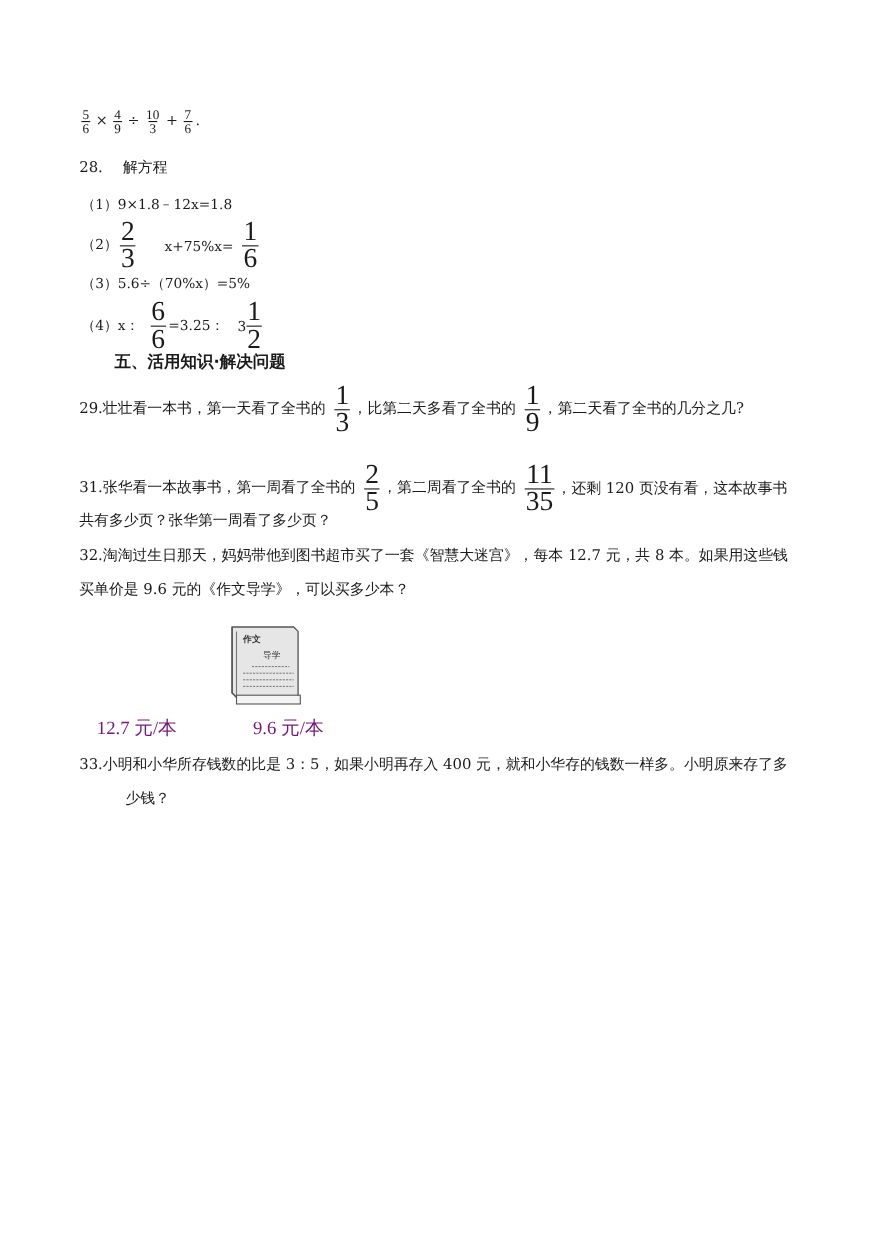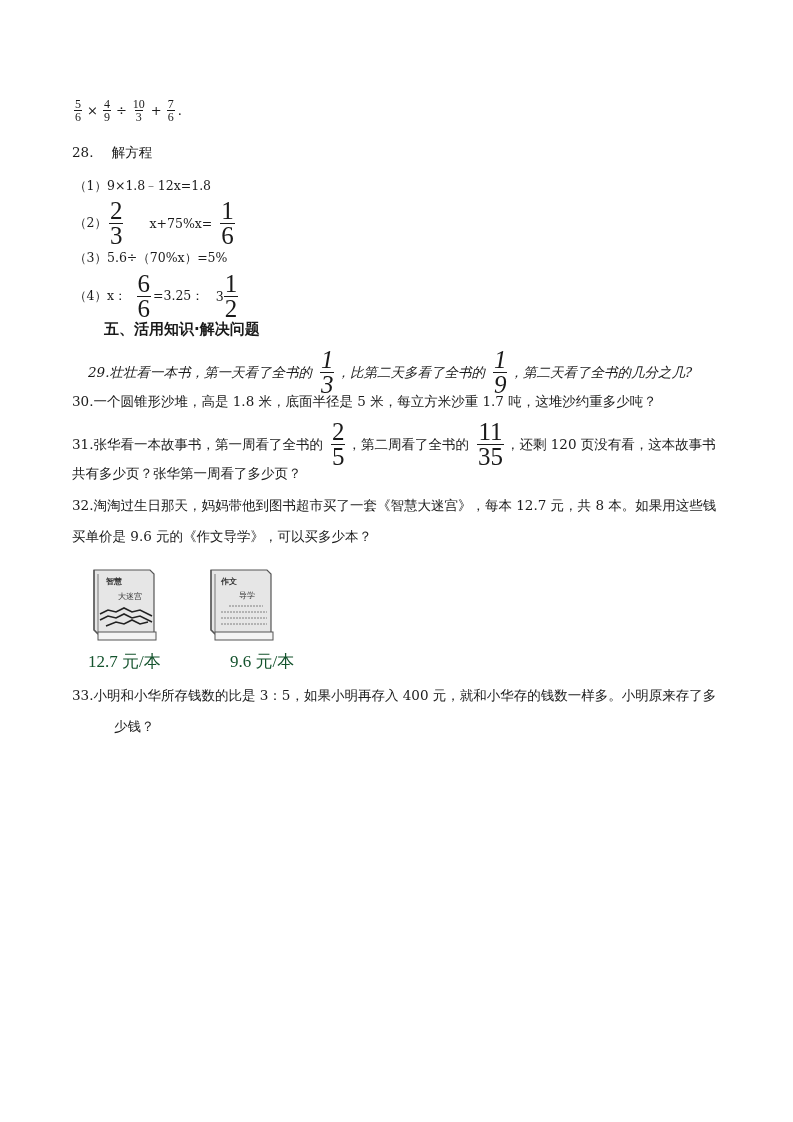--- a/index.html
+++ b/index.html
@@ -41,21 +41,21 @@
     .frac.lg .den { border-top-width: 1.5px; }
     .op { font-size: 13px; margin: 0 3px; vertical-align: middle; }
     .heading { font-weight: bold; font-size: 15px; font-family: "DejaVu Sans", "Liberation Sans", sans-serif; margin-left: 32px; }
     .book {
       position: absolute;
     }
     .price {
       position: absolute;
       font-size: 17px;
       font-family: "Liberation Serif", serif;
-      color: #14532d;
+      color: #701a75;
     }
   </style>
 </head>
 <body>
 
 <div class="page">
 
   <div class="abs" style="left:72px; top:98px;">
     <span class="frac sm">
         <span class="num">5</span>
@@ -100,59 +100,45 @@
         <span class="num">6</span>
         <span class="den">6</span>
       </span><span style="vertical-align:middle;">=3.25：</span><span style="vertical-align:middle; margin-left:12px;">3</span><span class="frac lg" style="margin-left:0;">
         <span class="num">1</span>
         <span class="den">2</span>
       </span>
   </div>
 
   <div class="abs heading" style="left:72px; top:320px;">五、活用知识·解决问题</div>
 
-  <div class="abs txt" style="left:88px; top:348px;font-style:italic;">
+  <div class="abs txt" style="left:72px; top:348px;">
     <span style="vertical-align:middle;">29.壮壮看一本书，第一天看了全书的</span><span class="frac lg" style="margin-left:8px;">
         <span class="num">1</span>
         <span class="den">3</span>
       </span><span style="vertical-align:middle;">，比第二天多看了全书的</span><span class="frac lg" style="margin-left:8px;">
         <span class="num">1</span>
         <span class="den">9</span>
       </span><span style="vertical-align:middle;">，第二天看了全书的几分之几?</span>
   </div>
 
-  <div class="abs txt" style="left:72px; top:395px;">30.一个圆锥形沙堆，高是 1.8 米，底面半径是 5 米，每立方米沙重 1.7 吨，这堆沙约重多少吨？</div>
 
   <div class="abs txt" style="left:72px; top:420px;">
     <span style="vertical-align:middle;">31.张华看一本故事书，第一周看了全书的</span><span class="frac lg" style="margin-left:8px;">
         <span class="num">2</span>
         <span class="den">5</span>
       </span><span style="vertical-align:middle;">，第二周看了全书的</span><span class="frac lg" style="margin-left:8px;">
         <span class="num">11</span>
         <span class="den">35</span>
       </span><span style="vertical-align:middle;margin-top:40px;">，还剩 120 页没有看，这本故事书</span>
   </div>
   <div class="abs txt" style="left:72px; top:467px;">共有多少页？张华第一周看了多少页？</div>
 
   <div class="abs txt" style="left:72px; top:499px;">32.淘淘过生日那天，妈妈带他到图书超市买了一套《智慧大迷宫》，每本 12.7 元，共 8 本。如果用这些钱</div>
   <div class="abs txt" style="left:72px; top:530px;">买单价是 9.6 元的《作文导学》，可以买多少本？</div>
 
-  <div class="book" style="left:88px; top:566px; width:72px; height:78px;">
-    <svg width="72" height="78" viewBox="0 0 72 78">
-      <path d="M6 4 L62 4 L66 8 L66 68 L10 68 L6 64 Z" fill="#e6e6e6" stroke="#555" stroke-width="1.2"></path>
-      <path d="M6 4 L6 64 L10 68" fill="none" stroke="#555" stroke-width="1.2"></path>
-      <line x1="10" y1="8" x2="10" y2="68" stroke="#777" stroke-width="1"></line>
-      <rect x="10" y="66" width="58" height="8" fill="#f4f4f4" stroke="#555" stroke-width="1"></rect>
-      <polyline points="12,48 20,44 28,46 36,42 44,46 52,44 64,50" fill="none" stroke="#222" stroke-width="1.6"></polyline>
-      <polyline points="12,54 20,50 28,52 36,48 44,52 52,50 64,56" fill="none" stroke="#222" stroke-width="1.6"></polyline>
-      <polyline points="18,60 28,56 36,58 44,54 52,58 60,56" fill="none" stroke="#222" stroke-width="1.6"></polyline>
-    </svg>
-    <span class="abs" style="left:18px; top:10px; font-size:8px; font-weight:bold; font-family:'DejaVu Sans',sans-serif; color:#333;">智慧</span>
-    <span class="abs" style="left:30px; top:25px; font-size:8px; font-family:'DejaVu Sans',sans-serif; color:#333;">大迷宫</span>
-  </div>
   <div class="price" style="left:88px; top:650px;">12.7 元/本</div>
 
   <div class="book" style="left:205px; top:566px; width:72px; height:78px;">
     <svg width="72" height="78" viewBox="0 0 72 78">
       <path d="M6 4 L62 4 L66 8 L66 68 L10 68 L6 64 Z" fill="#e6e6e6" stroke="#555" stroke-width="1.2"></path>
       <path d="M6 4 L6 64 L10 68" fill="none" stroke="#555" stroke-width="1.2"></path>
       <line x1="10" y1="8" x2="10" y2="68" stroke="#777" stroke-width="1"></line>
       <rect x="10" y="66" width="58" height="8" fill="#f4f4f4" stroke="#555" stroke-width="1"></rect>
       <line x1="24" y1="40" x2="58" y2="40" stroke="#666" stroke-width="0.8" stroke-dasharray="2,1"></line>
       <line x1="16" y1="46" x2="62" y2="46" stroke="#666" stroke-width="0.8" stroke-dasharray="2,1"></line>

